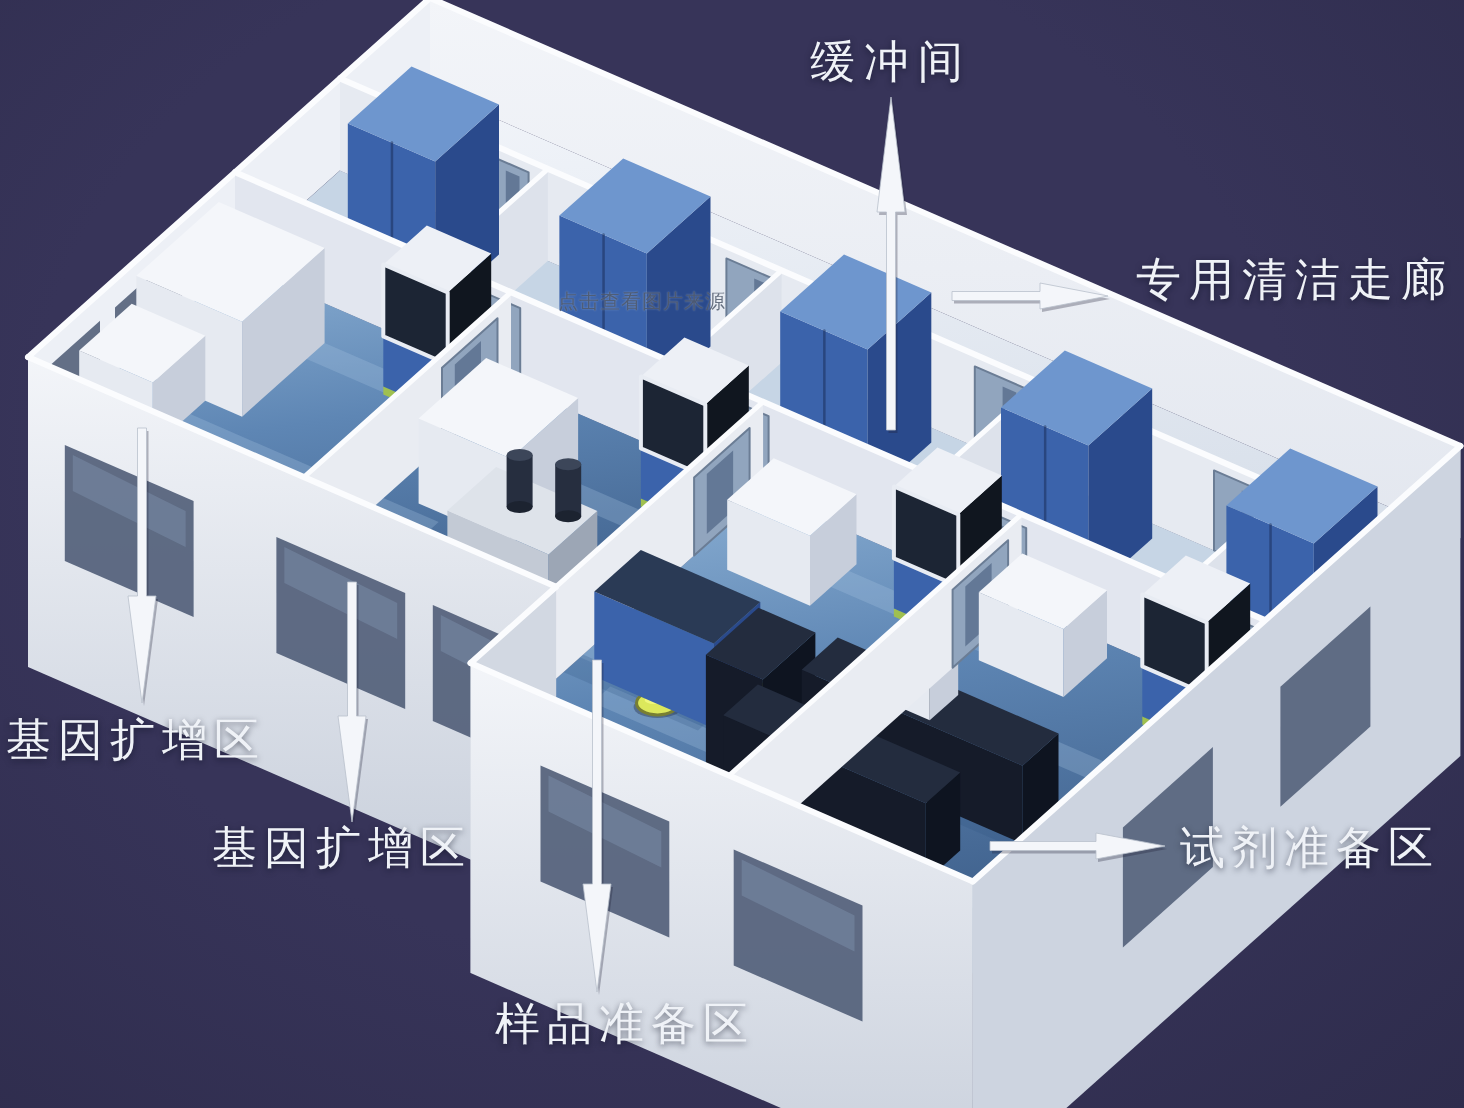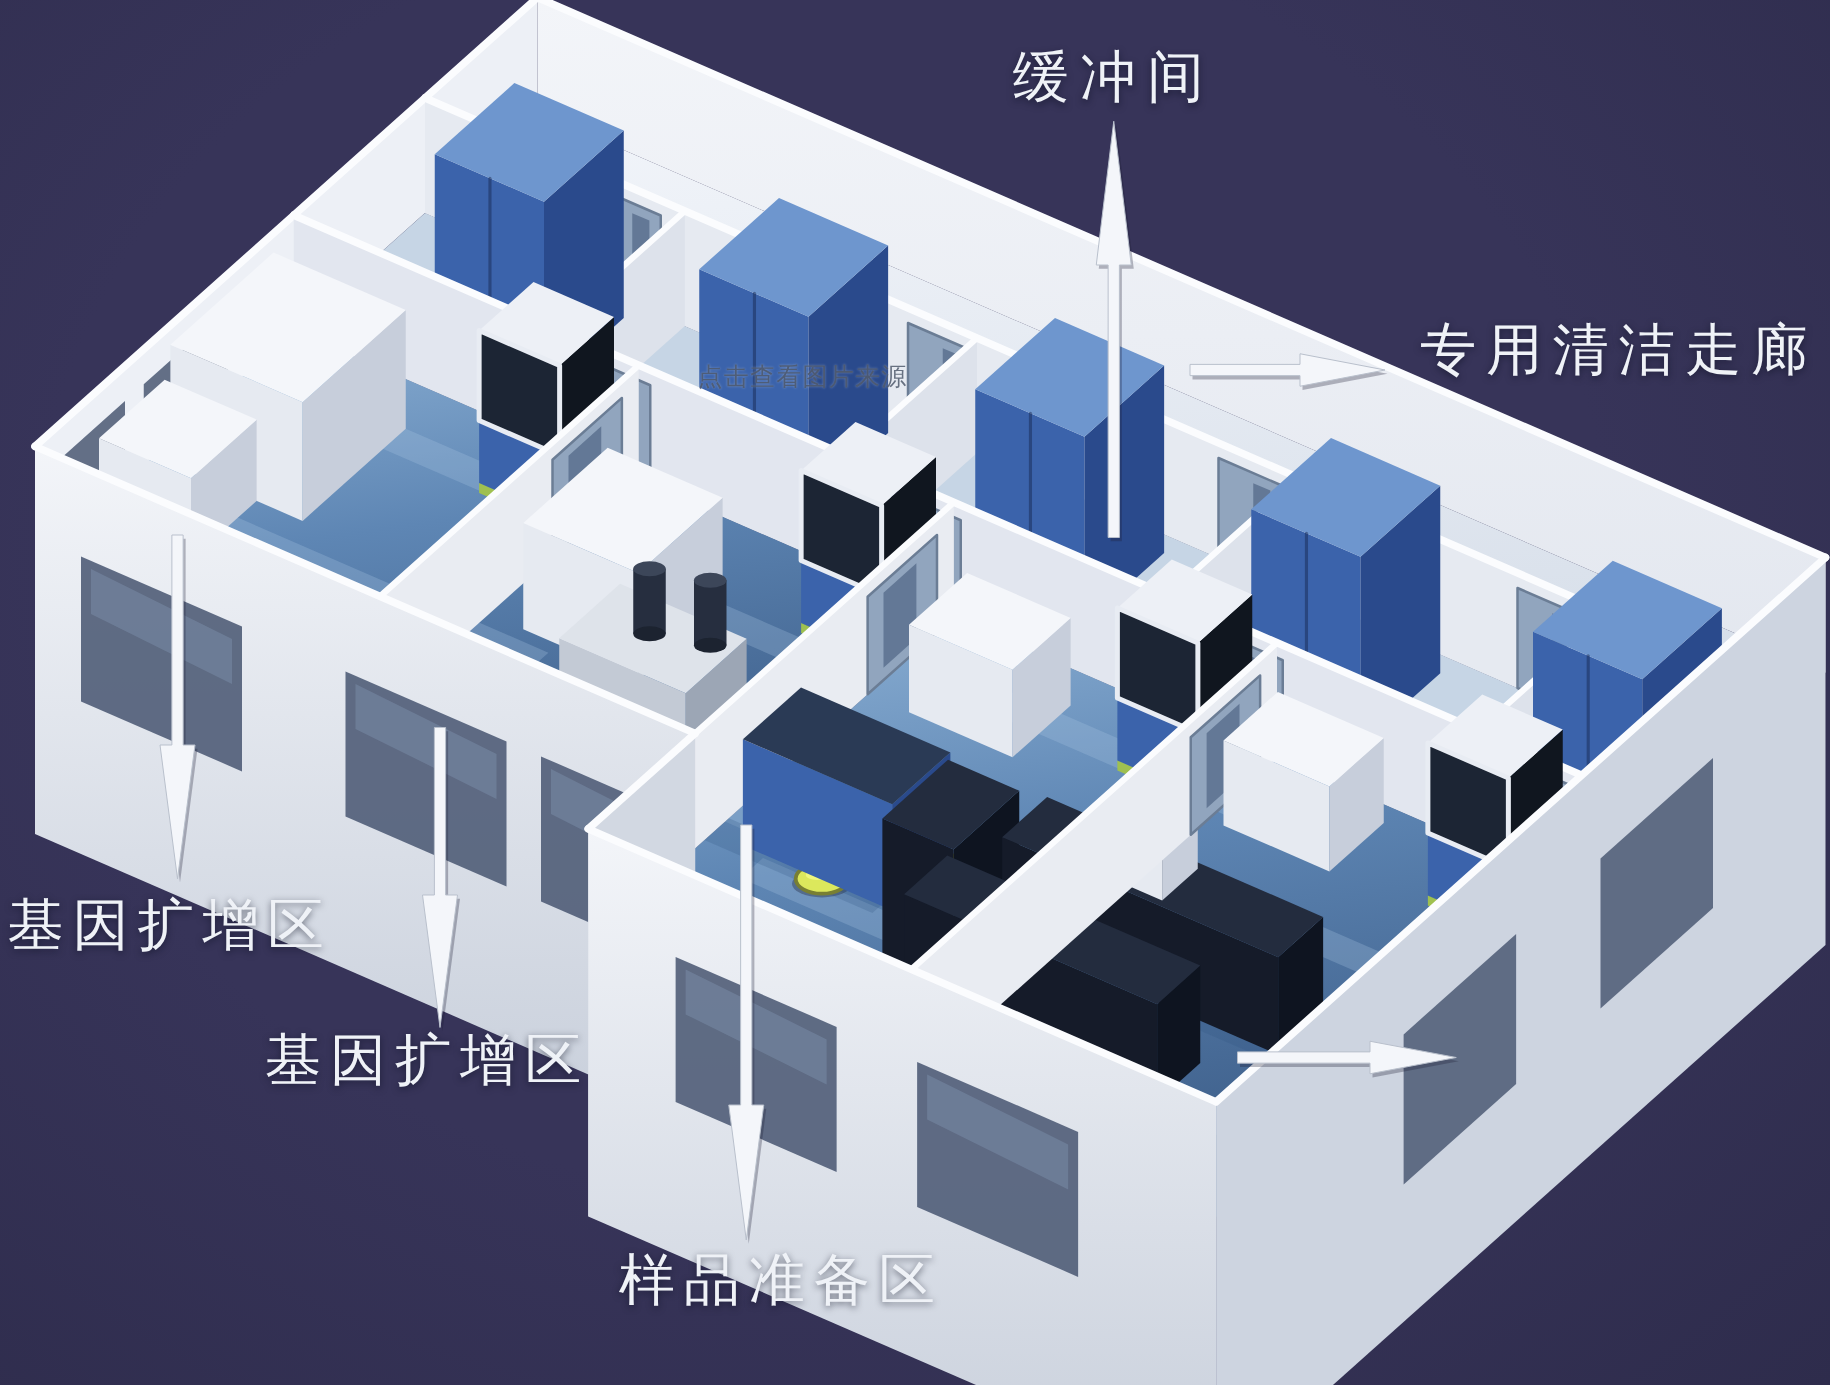--- a/index.html
+++ b/index.html
@@ -302,14 +302,15 @@
         <polygon points="1167.0,849.0 1098.0,836.0 1098.0,844.5 992.0,844.5 992.0,853.5 1098.0,853.5 1098.0,862.0" fill="#1E1E35" opacity="0.3"></polygon>
         <polygon points="1165.0,846.0 1096.0,833.0 1096.0,841.5 990.0,841.5 990.0,850.5 1096.0,850.5 1096.0,859.0" fill="#F4F6FA" stroke="#B9C0CC" stroke-width="0.8" stroke-linejoin="round"></polygon>
       </g>
     </svg>
 
   <div class="lbl" id="lbl-buffer">缓冲间</div>
   <div class="lbl" id="lbl-corridor">专用清洁走廊</div>
   <div class="lbl" id="lbl-product">基因扩增区</div>
   <div class="lbl" id="lbl-gene">基因扩增区</div>
   <div class="lbl" id="lbl-sample">样品准备区</div>
+  <div class="lbl" id="lbl-reagent">试剂准备区</div>
   <div id="watermark">点击查看图片来源</div>
 </div>
 
 </body></html>

